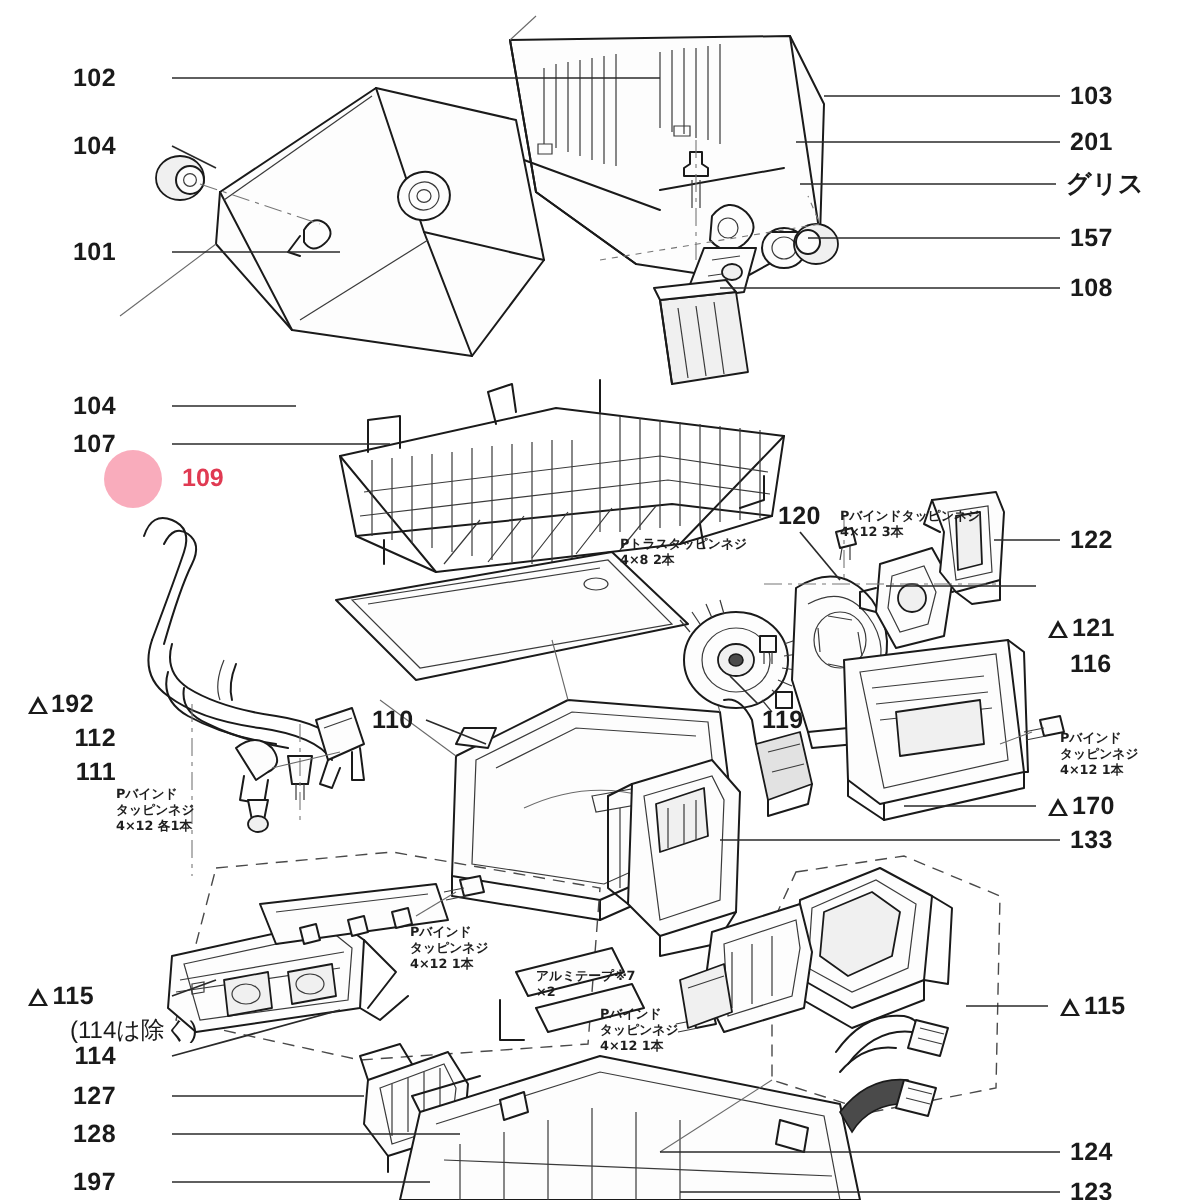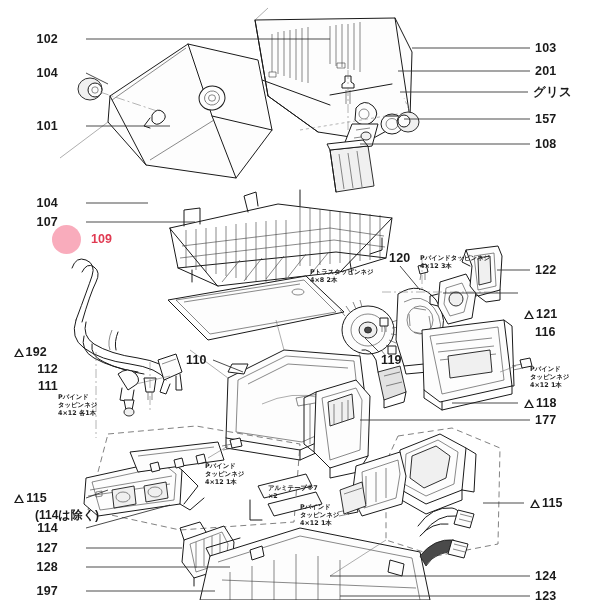--- a/index.html
+++ b/index.html
@@ -4,21 +4,21 @@
 <style>
   html,body{margin:0;padding:0;background:#ffffff;}
   body{font-family:"Liberation Sans","DejaVu Sans",sans-serif;}
   #page{position:relative;width:600px;height:600px;background:#fff;overflow:hidden;}
   #art{position:absolute;left:0;top:0;width:600px;height:600px;}
   .lbl{position:absolute;font-size:12.5px;font-weight:bold;color:#1a1a1a;
        letter-spacing:.2px;white-space:nowrap;line-height:1;}
   .lbl.r{text-align:right;}
   .jp{position:absolute;font-size:6.4px;font-weight:bold;color:#1e1e1e;
       font-family:"DejaVu Sans",sans-serif;white-space:nowrap;line-height:1.28;}
-  .sub{position:absolute;font-size:12px;font-weight:bold;color:#1a1a1a;white-space:nowrap;}
+  .sub{position:absolute;font-size:12px;font-weight:normal;color:#1a1a1a;white-space:nowrap;}
   .hl{position:absolute;width:29px;height:29px;border-radius:50%;
       background:#f9a8b8;opacity:.95;}
   .hl-txt{position:absolute;font-size:12.5px;font-weight:bold;color:#e03a52;
       white-space:nowrap;line-height:1;}
   .tri{display:inline-block;width:0;height:0;border-left:5px solid transparent;
        border-right:5px solid transparent;border-bottom:9px solid #1a1a1a;
        position:relative;margin-right:2px;vertical-align:-1px;}
   .tri::after{content:"";position:absolute;left:-3px;top:3px;width:0;height:0;
        border-left:3px solid transparent;border-right:3px solid transparent;
        border-bottom:5px solid #fff;}
@@ -358,22 +358,22 @@
       <div class="lbl" style="left: 535px; top: 113px;"><span>157</span></div>
       <div class="lbl" style="left: 535px; top: 138px;"><span>108</span></div>
       <div class="lbl r" style="left: auto; top: 197px; right: 542px;"><span>104</span></div>
       <div class="lbl r" style="left: auto; top: 216px; right: 542px;"><span>107</span></div>
       <div class="lbl" style="left: 186px; top: 354px;"><span>110</span></div>
       <div class="lbl" style="left: 381px; top: 354px;"><span>119</span></div>
       <div class="lbl" style="left: 389px; top: 252px;"><span>120</span></div>
       <div class="lbl" style="left: 535px; top: 264px;"><span>122</span></div>
       <div class="lbl" style="left: 524px; top: 287px; margin-top: 21px;"><span class="tri"></span><span>121</span></div>
       <div class="lbl" style="left: 535px; top: 326px;"><span>116</span></div>
-      <div class="lbl" style="left: 524px; top: 397px;"><span class="tri"></span><span>118</span></div>
-      <div class="lbl" style="left: 535px; top: 414px;"><span>177</span></div>
+      <div class="lbl" style="left: 524px; top: 397px;"><span class="tri"></span><span>170</span></div>
+      <div class="lbl" style="left: 535px; top: 414px;"><span>133</span></div>
       <div class="lbl r" style="left: auto; top: 346px; right: 553px;"><span class="tri"></span><span>192</span></div>
       <div class="lbl r" style="left: auto; top: 363px; right: 542px;"><span>112</span></div>
       <div class="lbl r" style="left: auto; top: 380px; right: 542px;"><span>111</span></div>
       <div class="lbl r" style="left: auto; top: 492px; right: 553px;"><span class="tri"></span><span>115</span></div>
       <div class="lbl r" style="left: auto; top: 522px; right: 542px;"><span>114</span></div>
       <div class="lbl r" style="left: auto; top: 542px; right: 542px;"><span>127</span></div>
       <div class="lbl r" style="left: auto; top: 561px; right: 542px; text-align: center;"><span>128</span></div>
       <div class="lbl r" style="left: auto; top: 585px; right: 542px;"><span>197</span></div>
       <div class="lbl" style="left: 530px; top: 497px;"><span class="tri"></span><span>115</span></div>
       <div class="lbl" style="left: 535px; top: 570px;"><span>124</span></div>

